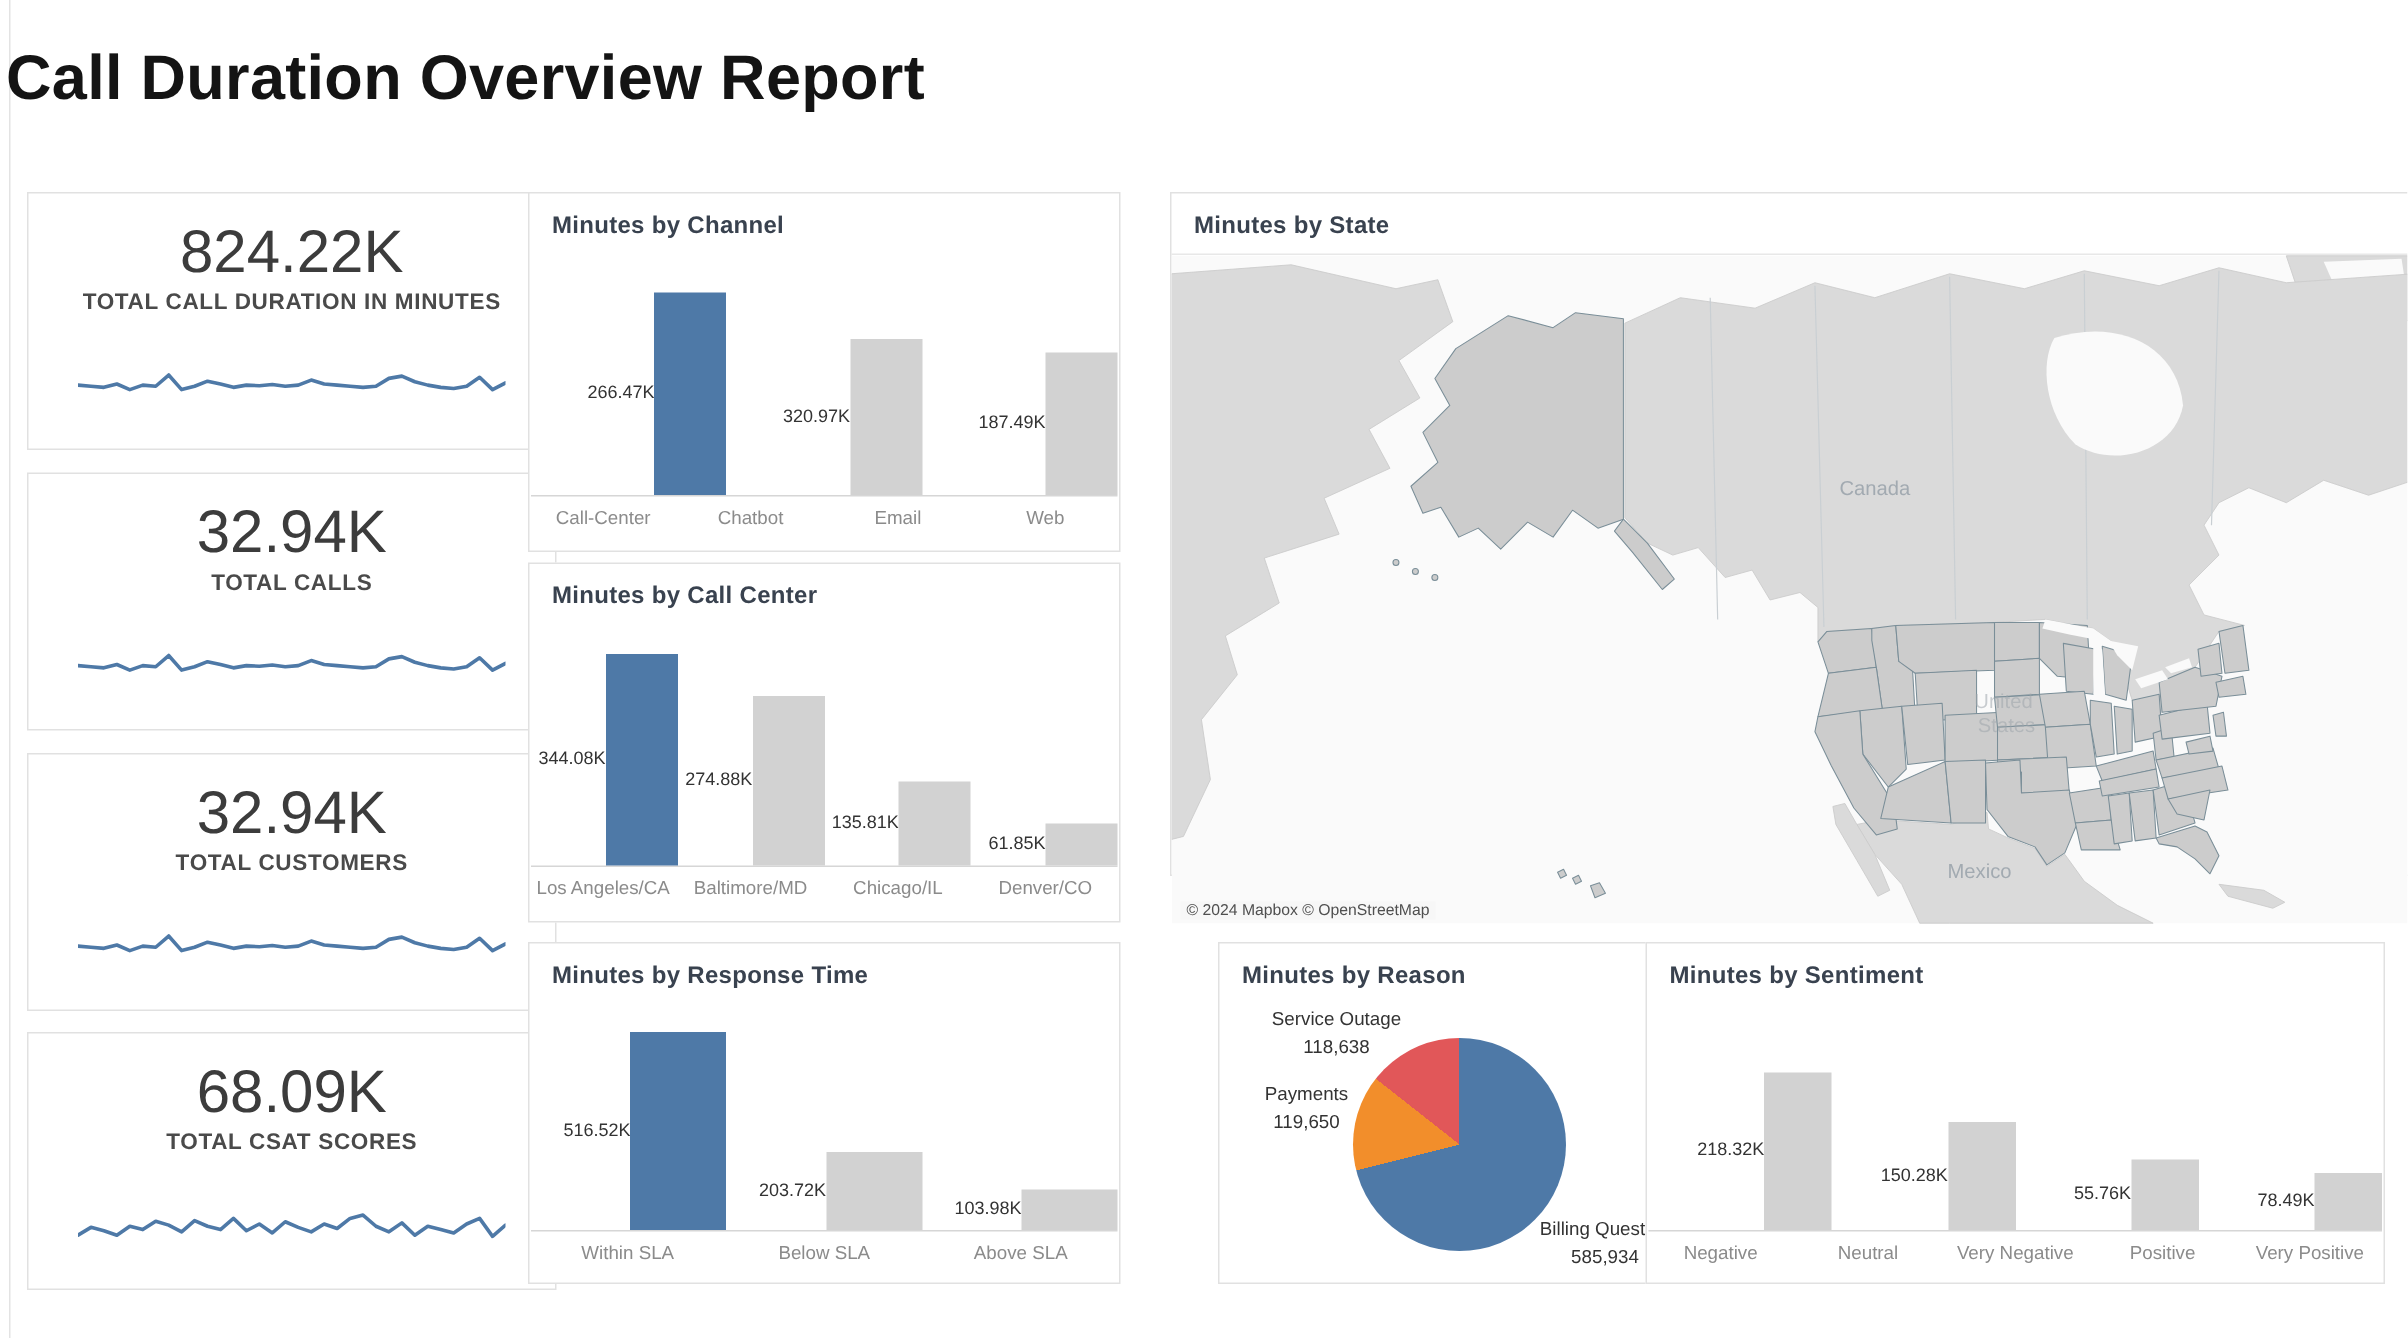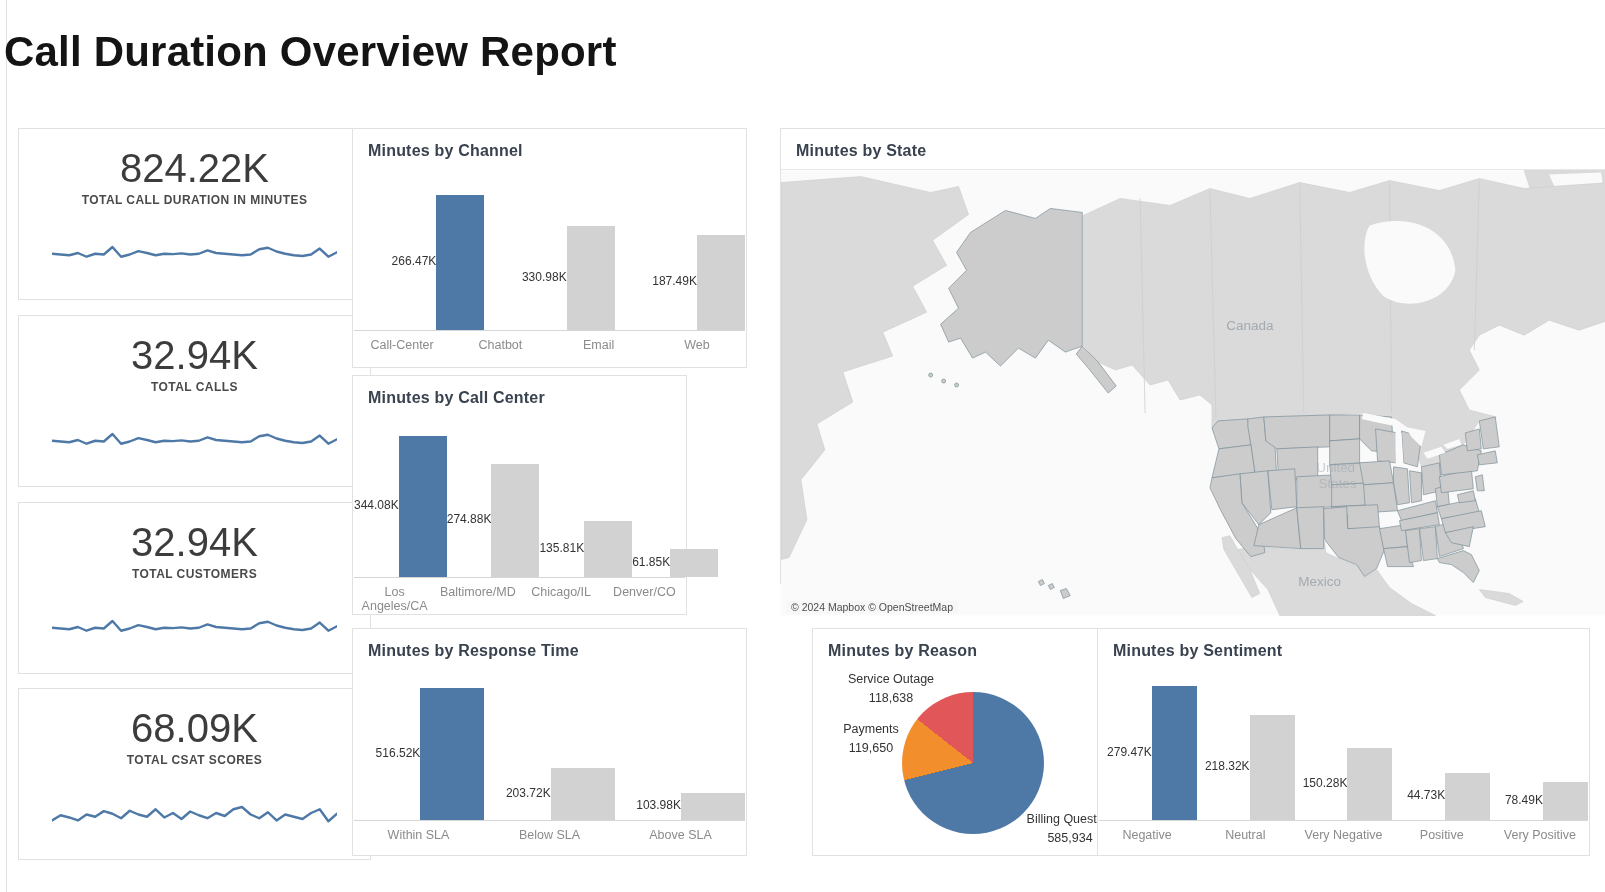--- a/index.html
+++ b/index.html
@@ -5,21 +5,21 @@
   html,body{margin:0;padding:0;background:#fff;}
   body{font-family:"Liberation Sans","DejaVu Sans",sans-serif;-webkit-font-smoothing:antialiased;}
   .dashboard{position:relative;width:1605px;height:892px;background:#fff;overflow:hidden;}
   .page-left-edge{position:absolute;left:6px;top:0;bottom:0;width:1px;background:#e3e3e3;}
   .page-title{position:absolute;left:4px;top:28px;font-size:42px;font-weight:700;color:#141414;letter-spacing:.2px;}
   .panel{position:absolute;background:#fff;border:1px solid #e1e1e1;box-sizing:border-box;}
   .panel-title{font-size:16px;font-weight:700;color:#39424f;letter-spacing:.2px;padding:13px 15px 4px 15px;}
   
   .kpi{left:18px;width:353px;height:172px;text-align:center;}
   .kpi-value{margin-top:18px;font-size:40px;color:#3c3c3c;line-height:1.05;}
-  .kpi-label{margin-top:4px;font-size:12px;letter-spacing:.45px;color:#4a4a4a;font-weight:700;}
+  .kpi-label{margin-top:4px;font-size:15px;letter-spacing:.45px;color:#4a4a4a;font-weight:700;}
   .spark{display:block;margin:24px auto 0 auto;}
   .spark polyline{fill:none;stroke:#4e79a7;stroke-width:2.4;stroke-linejoin:round;stroke-linecap:round;vector-effect:non-scaling-stroke;}
   
   .bars-area{display:flex;align-items:flex-end;margin:0 1px;border-bottom:1px solid #d6d6d6;}
   .bar-col{flex:1;display:flex;flex-direction:row;align-items:center;justify-content:flex-end;}
   .bar-value{font-size:12px;color:#333;margin-bottom:3px;}
   .axis-row{display:flex;}
   .axis-label{flex:1;text-align:center;font-size:12.5px;color:#8b8b8b;padding-top:7px;}
   
   .pie-area{position:relative;height:190px;}
@@ -75,37 +75,37 @@
   </div>
 
   <div class="panel bar-chart" style="left:352px;top:128px;width:395px;height:240px;">
     <div class="panel-title">Minutes by Channel</div>
     <div class="bars-area" style="height:166px;">
         <div class="bar-col">
           <div class="bar-value">266.47K</div>
           <div class="bar" style="width: 48px; height: 135px; background: rgb(78, 121, 167);"></div>
         </div>
         <div class="bar-col">
-          <div class="bar-value">330.98K</div>
+          <div class="bar-value">320.97K</div>
           <div class="bar" style="width: 48px; height: 104px; background: rgb(210, 210, 210);"></div>
         </div>
         <div class="bar-col">
           <div class="bar-value">187.49K</div>
           <div class="bar" style="width: 48px; height: 95px; background: rgb(210, 210, 210);"></div>
         </div>
       </div>
     <div class="axis-row">
         <div class="axis-label">Call-Center</div>
         <div class="axis-label">Chatbot</div>
         <div class="axis-label">Email</div>
         <div class="axis-label">Web</div>
       </div>
   </div>
 
-  <div class="panel bar-chart" style="left:352px;top:375px;width:335px;height:240px;">
+  <div class="panel bar-chart" style="left:352px;top:375px;width:395px;height:240px;">
     <div class="panel-title">Minutes by Call Center</div>
     <div class="bars-area" style="height:166px;">
         <div class="bar-col">
           <div class="bar-value">344.08K</div>
           <div class="bar" style="width: 48px; height: 141px; background: rgb(78, 121, 167);"></div>
         </div>
         <div class="bar-col">
           <div class="bar-value">274.88K</div>
           <div class="bar" style="width: 48px; height: 113px; background: rgb(210, 210, 210);"></div>
         </div>
@@ -165,33 +165,29 @@
         <div class="l1">Billing Question</div>
         <div>585,934</div>
       </div>
     </div>
   </div>
 
   <div class="panel bar-chart" style="left:1097px;top:628px;width:493px;height:228px;">
     <div class="panel-title">Minutes by Sentiment</div>
     <div class="bars-area" style="height:156px;">
         <div class="bar-col">
-          <div class="bar-value">279.47K</div>
-          <div class="bar" style="width: 45px; height: 134px; background: rgb(78, 121, 167);"></div>
-        </div>
-        <div class="bar-col">
           <div class="bar-value">218.32K</div>
           <div class="bar" style="width: 45px; height: 105px; background: rgb(210, 210, 210);"></div>
         </div>
         <div class="bar-col">
           <div class="bar-value">150.28K</div>
           <div class="bar" style="width: 45px; height: 72px; background: rgb(210, 210, 210);"></div>
         </div>
         <div class="bar-col">
-          <div class="bar-value">44.73K</div>
+          <div class="bar-value">55.76K</div>
           <div class="bar" style="width: 45px; height: 47px; background: rgb(210, 210, 210);"></div>
         </div>
         <div class="bar-col">
           <div class="bar-value">78.49K</div>
           <div class="bar" style="width: 45px; height: 38px; background: rgb(210, 210, 210);"></div>
         </div>
       </div>
     <div class="axis-row">
         <div class="axis-label">Negative</div>
         <div class="axis-label">Neutral</div>

